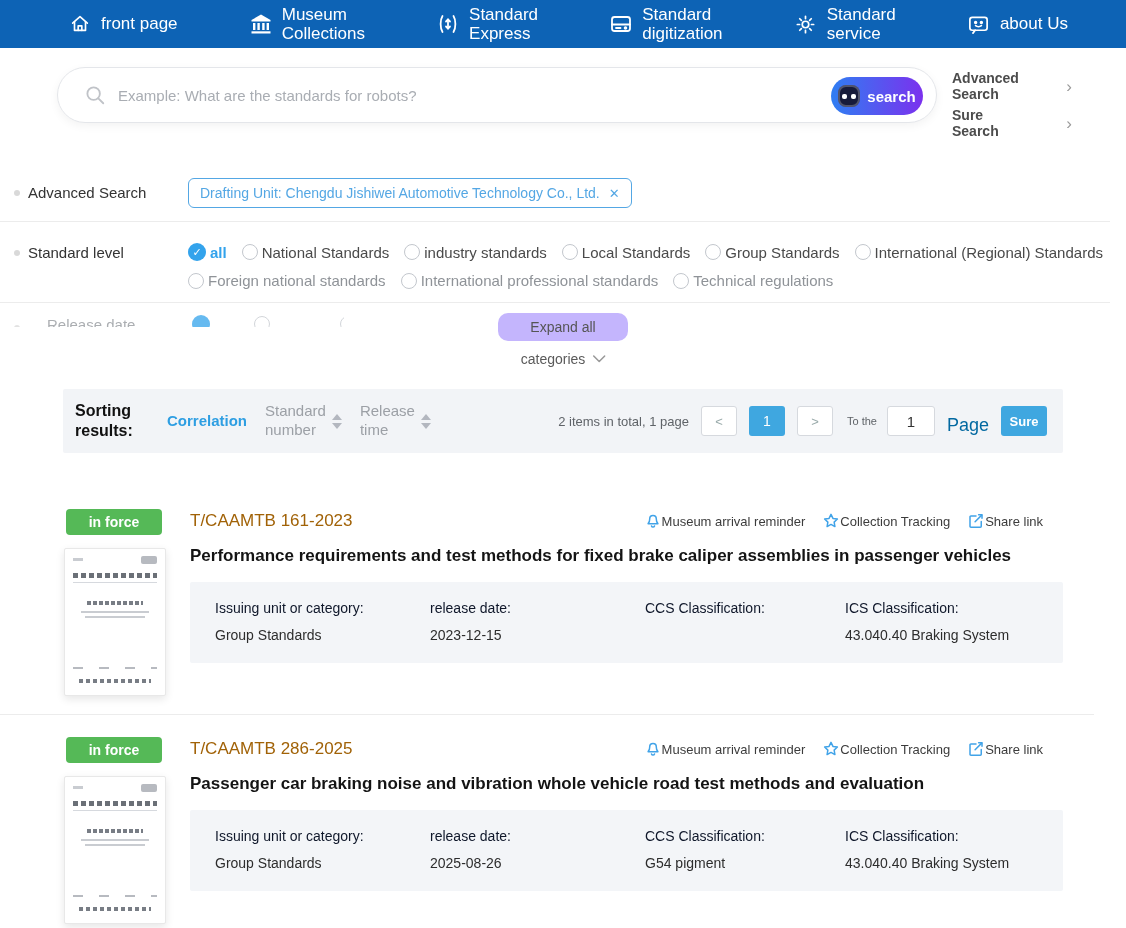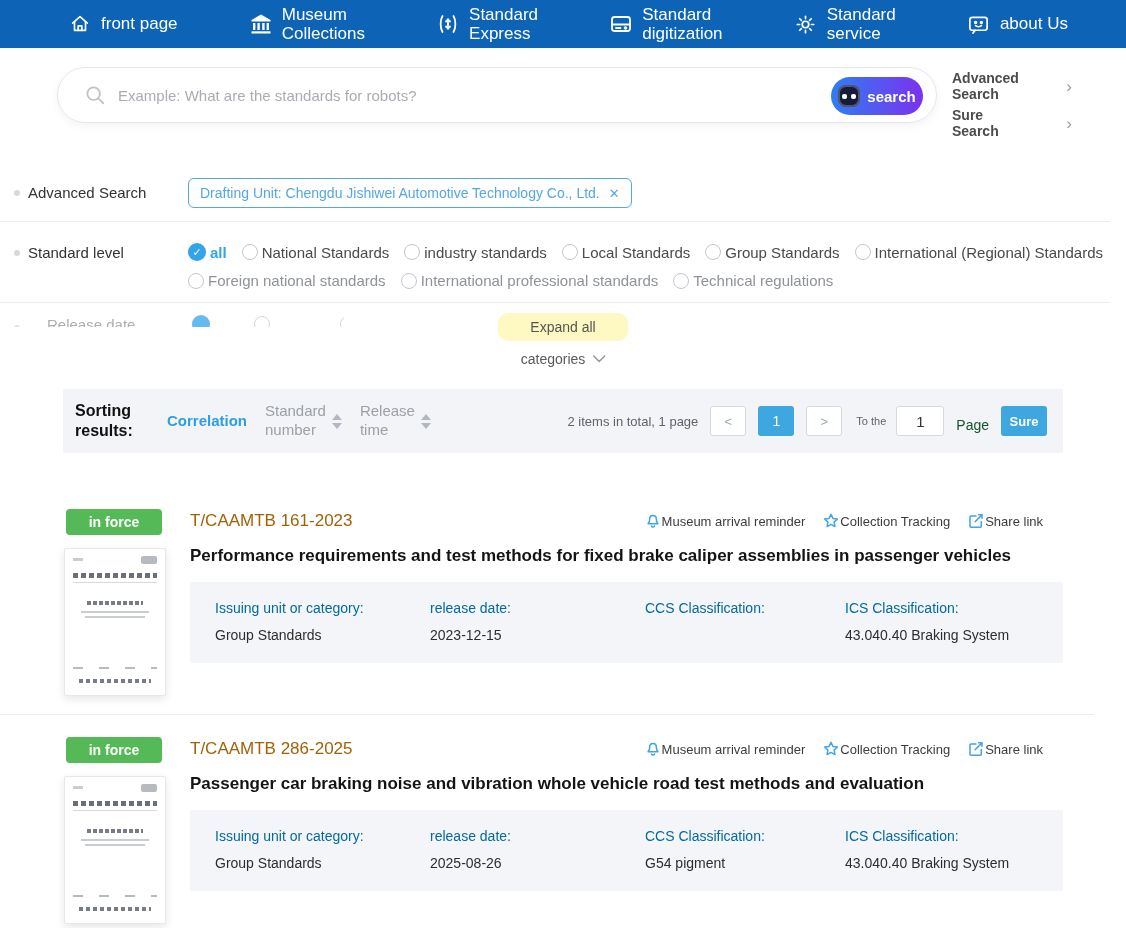--- a/index.html
+++ b/index.html
@@ -60,21 +60,21 @@
   .opt-all { color:#33a3ec; font-weight:bold; }
   
   .expand-zone { position:relative; height:64px; margin-top:10px; }
   .clipped-row { position:absolute; left:14px; top:2px; height:12px; overflow:hidden; width:330px; opacity:.75; }
   .clipped-inner { display:flex; align-items:center;gap:19px; }
   .clipped-inner .f-label { color:#8f9398; width:112px; }
   .clipped-inner .rcheck { margin-left:14px; }
   .clipped-inner .rc2 { margin-left:25px; } .clipped-inner .rc3 { margin-left:51px; }
   .expand-btn {
     position:absolute; left:50%; transform:translateX(-50%); top:0; width:130px; height:28px;
-    background:#fef9c3; border:none; border-radius:10px; color:#555; font-size:14px; cursor:pointer;
+    background:#c4b5fd; border:none; border-radius:10px; color:#555; font-size:14px; cursor:pointer;
     font-family:inherit;
   }
   .categories { position:absolute; left:50%; transform:translateX(-50%); top:38px; display:flex;
     align-items:center; gap:7px; color:#5a5a5a; font-size:14px; cursor:pointer; }
   
   .sortbar {
     margin:12px 0 0 63px; width:1000px; height:64px; background:#f2f4f7; border-radius:2px;
     display:flex; align-items:center; padding:0 16px 0 12px;
   }
   .sort-title { font-size:16px; font-weight:bold; color:#111; width:74px; line-height:1.25; white-space:pre-line; }
@@ -85,21 +85,21 @@
   .tri-up { width:0; height:0; border-left:5px solid transparent; border-right:5px solid transparent; border-bottom:6px solid #b3b7bf; }
   .tri-down { width:0; height:0; border-left:5px solid transparent; border-right:5px solid transparent; border-top:6px solid #b3b7bf; }
   .total-text { margin-left:auto; font-size:13px; color:#5f6368; }
   .pg-btn { width:36px; height:30px; border:1px solid #d6d9de; background:#fff; border-radius:3px;
     color:#9aa; font-size:13px; margin-left:12px; cursor:pointer; font-family:inherit; }
   .pg-cur { width:36px; height:30px; border:none; background:#3fa7e0; border-radius:3px; color:#fff;
     font-size:14px; margin-left:12px; cursor:pointer; font-family:inherit; }
   .to-the { font-size:11px; color:#5f6368; margin-left:14px; }
   .pg-input { width:48px; height:30px; border:1px solid #d6d9de; border-radius:3px; text-align:center;
     font-size:15px; color:#333; margin-left:10px; font-family:inherit; outline:none; }
-  .pg-word { font-size:14px; color:#14532d; margin-left:12px;margin-top:8px; }
+  .pg-word { font-size:18px; color:#0369a1; margin-left:12px;margin-top:8px; }
   .sure-btn { width:46px; height:30px; border:none; background:#3fa7e0; border-radius:3px; color:#fff;
     font-size:13px; font-weight:bold; margin-left:12px; cursor:pointer; font-family:inherit; }
   
   .card { margin-left:63px; width:1000px; display:grid; grid-template-columns:127px 1fr; }
   .card-left { padding-left:1px; }
   .badge { width:96px; height:26px; margin-left:2px; background:#55b957; border-radius:4px; color:#fff;
     font-size:14px; font-weight:bold; display:flex; align-items:center; justify-content:center; }
   .thumb { width:102px; height:148px; margin-top:13px; background:#fff; border:1px solid #e8e8e8;
     box-shadow:0 3px 8px rgba(0,0,0,.1); border-radius:2px; position:relative; cursor:pointer; }
   .t-bar { position:absolute; background:#9aa; }
@@ -119,21 +119,21 @@
   .card-right { padding-top:2px; }
   .card-head { display:flex; align-items:center; padding-right:20px; }
   .std-number { font-size:17px; font-weight:normal; color:#a16207; cursor:pointer; }
   .actions { margin-left:auto; display:flex; align-items:center; gap:17px; }
   .action { display:flex; align-items:center; cursor:pointer; }
   .action .aico { width:18px; height:18px; flex:none; }
   .action .a-label { font-size:13px; color:#3c3c3c; }
   .card-title { font-size:17px; font-weight:bold; color:#141414; margin-top:15px; cursor:pointer; }
   .meta-panel { margin-top:16px; background:#f3f5f8; border-radius:2px; padding:18px 10px 20px 25px;
     display:grid; grid-template-columns:215px 215px 200px 1fr; }
-  .meta-label { font-size:14px; color:#0369a1; }
+  .meta-label { font-size:14px; color:#0f172a; }
   .meta-value { font-size:14px; color:#2d2d2d; margin-top:11px; min-height:16px; }
   .card-gap { height:18px; } .card-gap2 { height:22px; }
   .spacer56 { height:56px; }
 </style>
 </head>
 <body>
 
 <div class="topnav">
   <div class="nav-item">
     <span class="nico">

